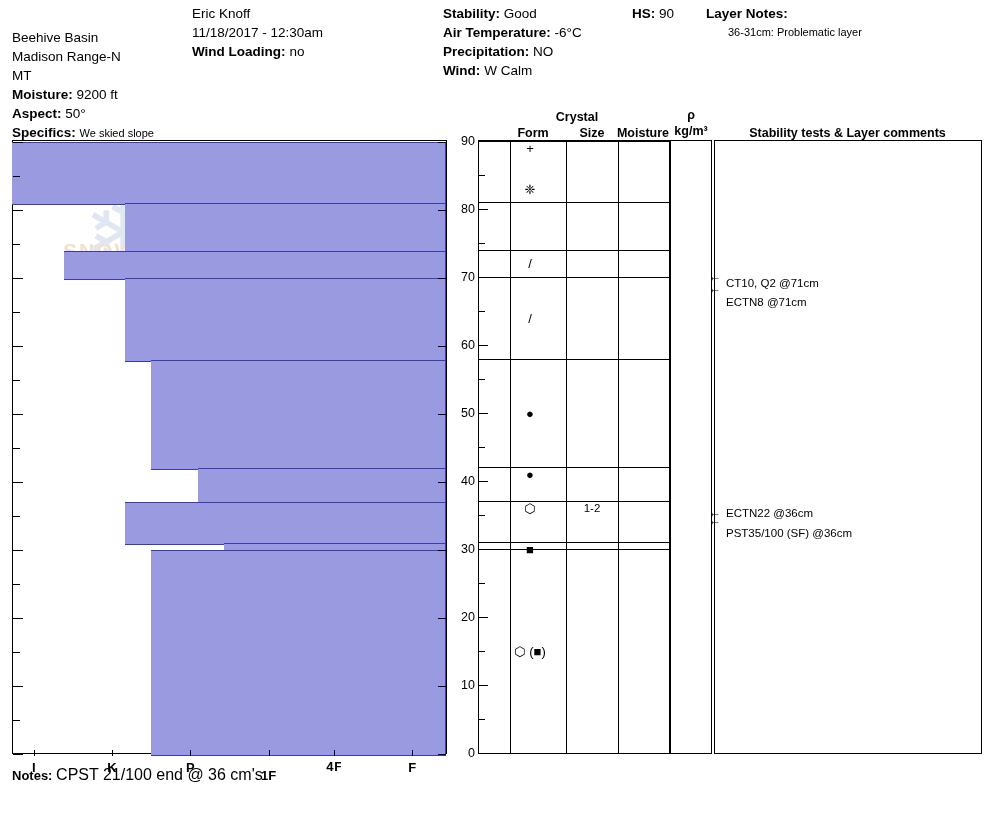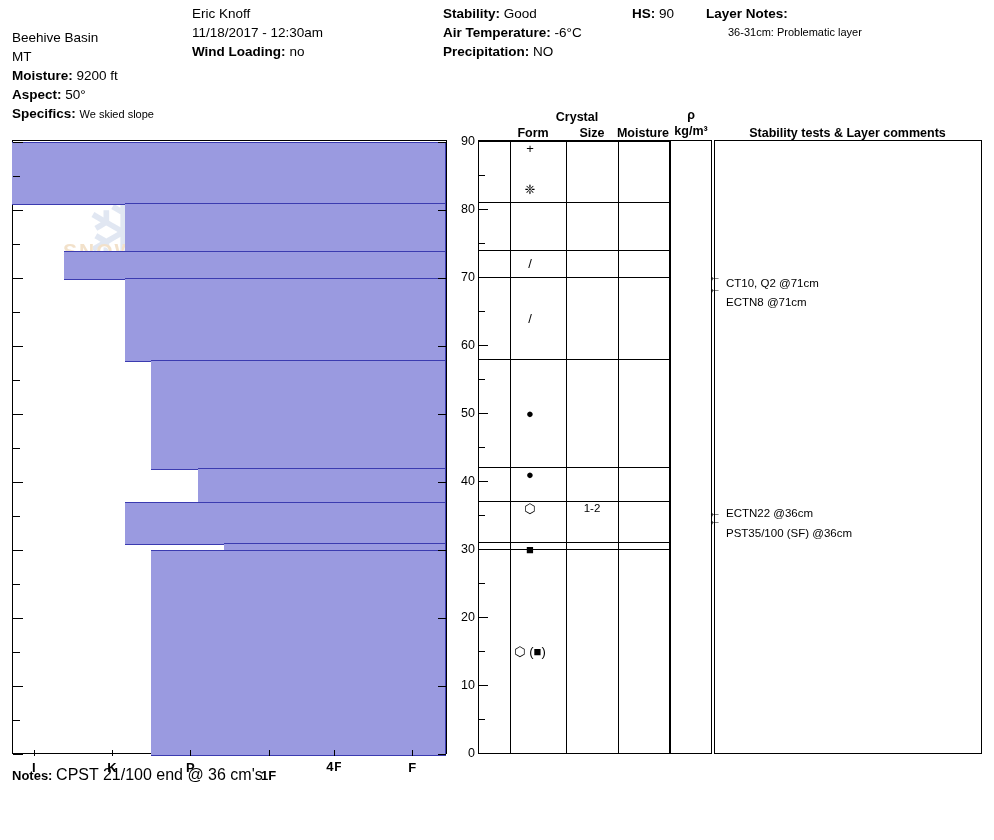--- a/index.html
+++ b/index.html
@@ -64,20 +64,21 @@
   #notes b{font-weight:bold;}
   #notesval{font-size:16px;}
 </style>
 </head>
 <body>
 
 <div id="header">
 
   <div class="hcol" id="col1">
     <div class="hline">Beehive Basin</div>
+    <div class="hline">Madison Range-N</div>
     <div class="hline">MT</div>
     <div class="hline">
       <span class="hlabel">Moisture:</span>
       <span class="hval">9200 ft</span>
     </div>
     <div class="hline">
       <span class="hlabel">Aspect:</span>
       <span class="hval">50°</span>
     </div>
     <div class="hline">
@@ -100,20 +101,24 @@
       <span class="hlabel">Stability:</span>
       <span class="hval">Good</span>
     </div>
     <div class="hline">
       <span class="hlabel">Air Temperature:</span>
       <span class="hval">-6°C</span>
     </div>
     <div class="hline">
       <span class="hlabel">Precipitation:</span>
       <span class="hval">NO</span>
+    </div>
+    <div class="hline">
+      <span class="hlabel">Wind:</span>
+      <span class="hval">W Calm</span>
     </div>
   </div>
 
   <div class="hcol" id="col4">
     <div class="hline">
       <span class="hlabel">HS:</span>
       <span class="hval">90</span>
     </div>
   </div>
 

